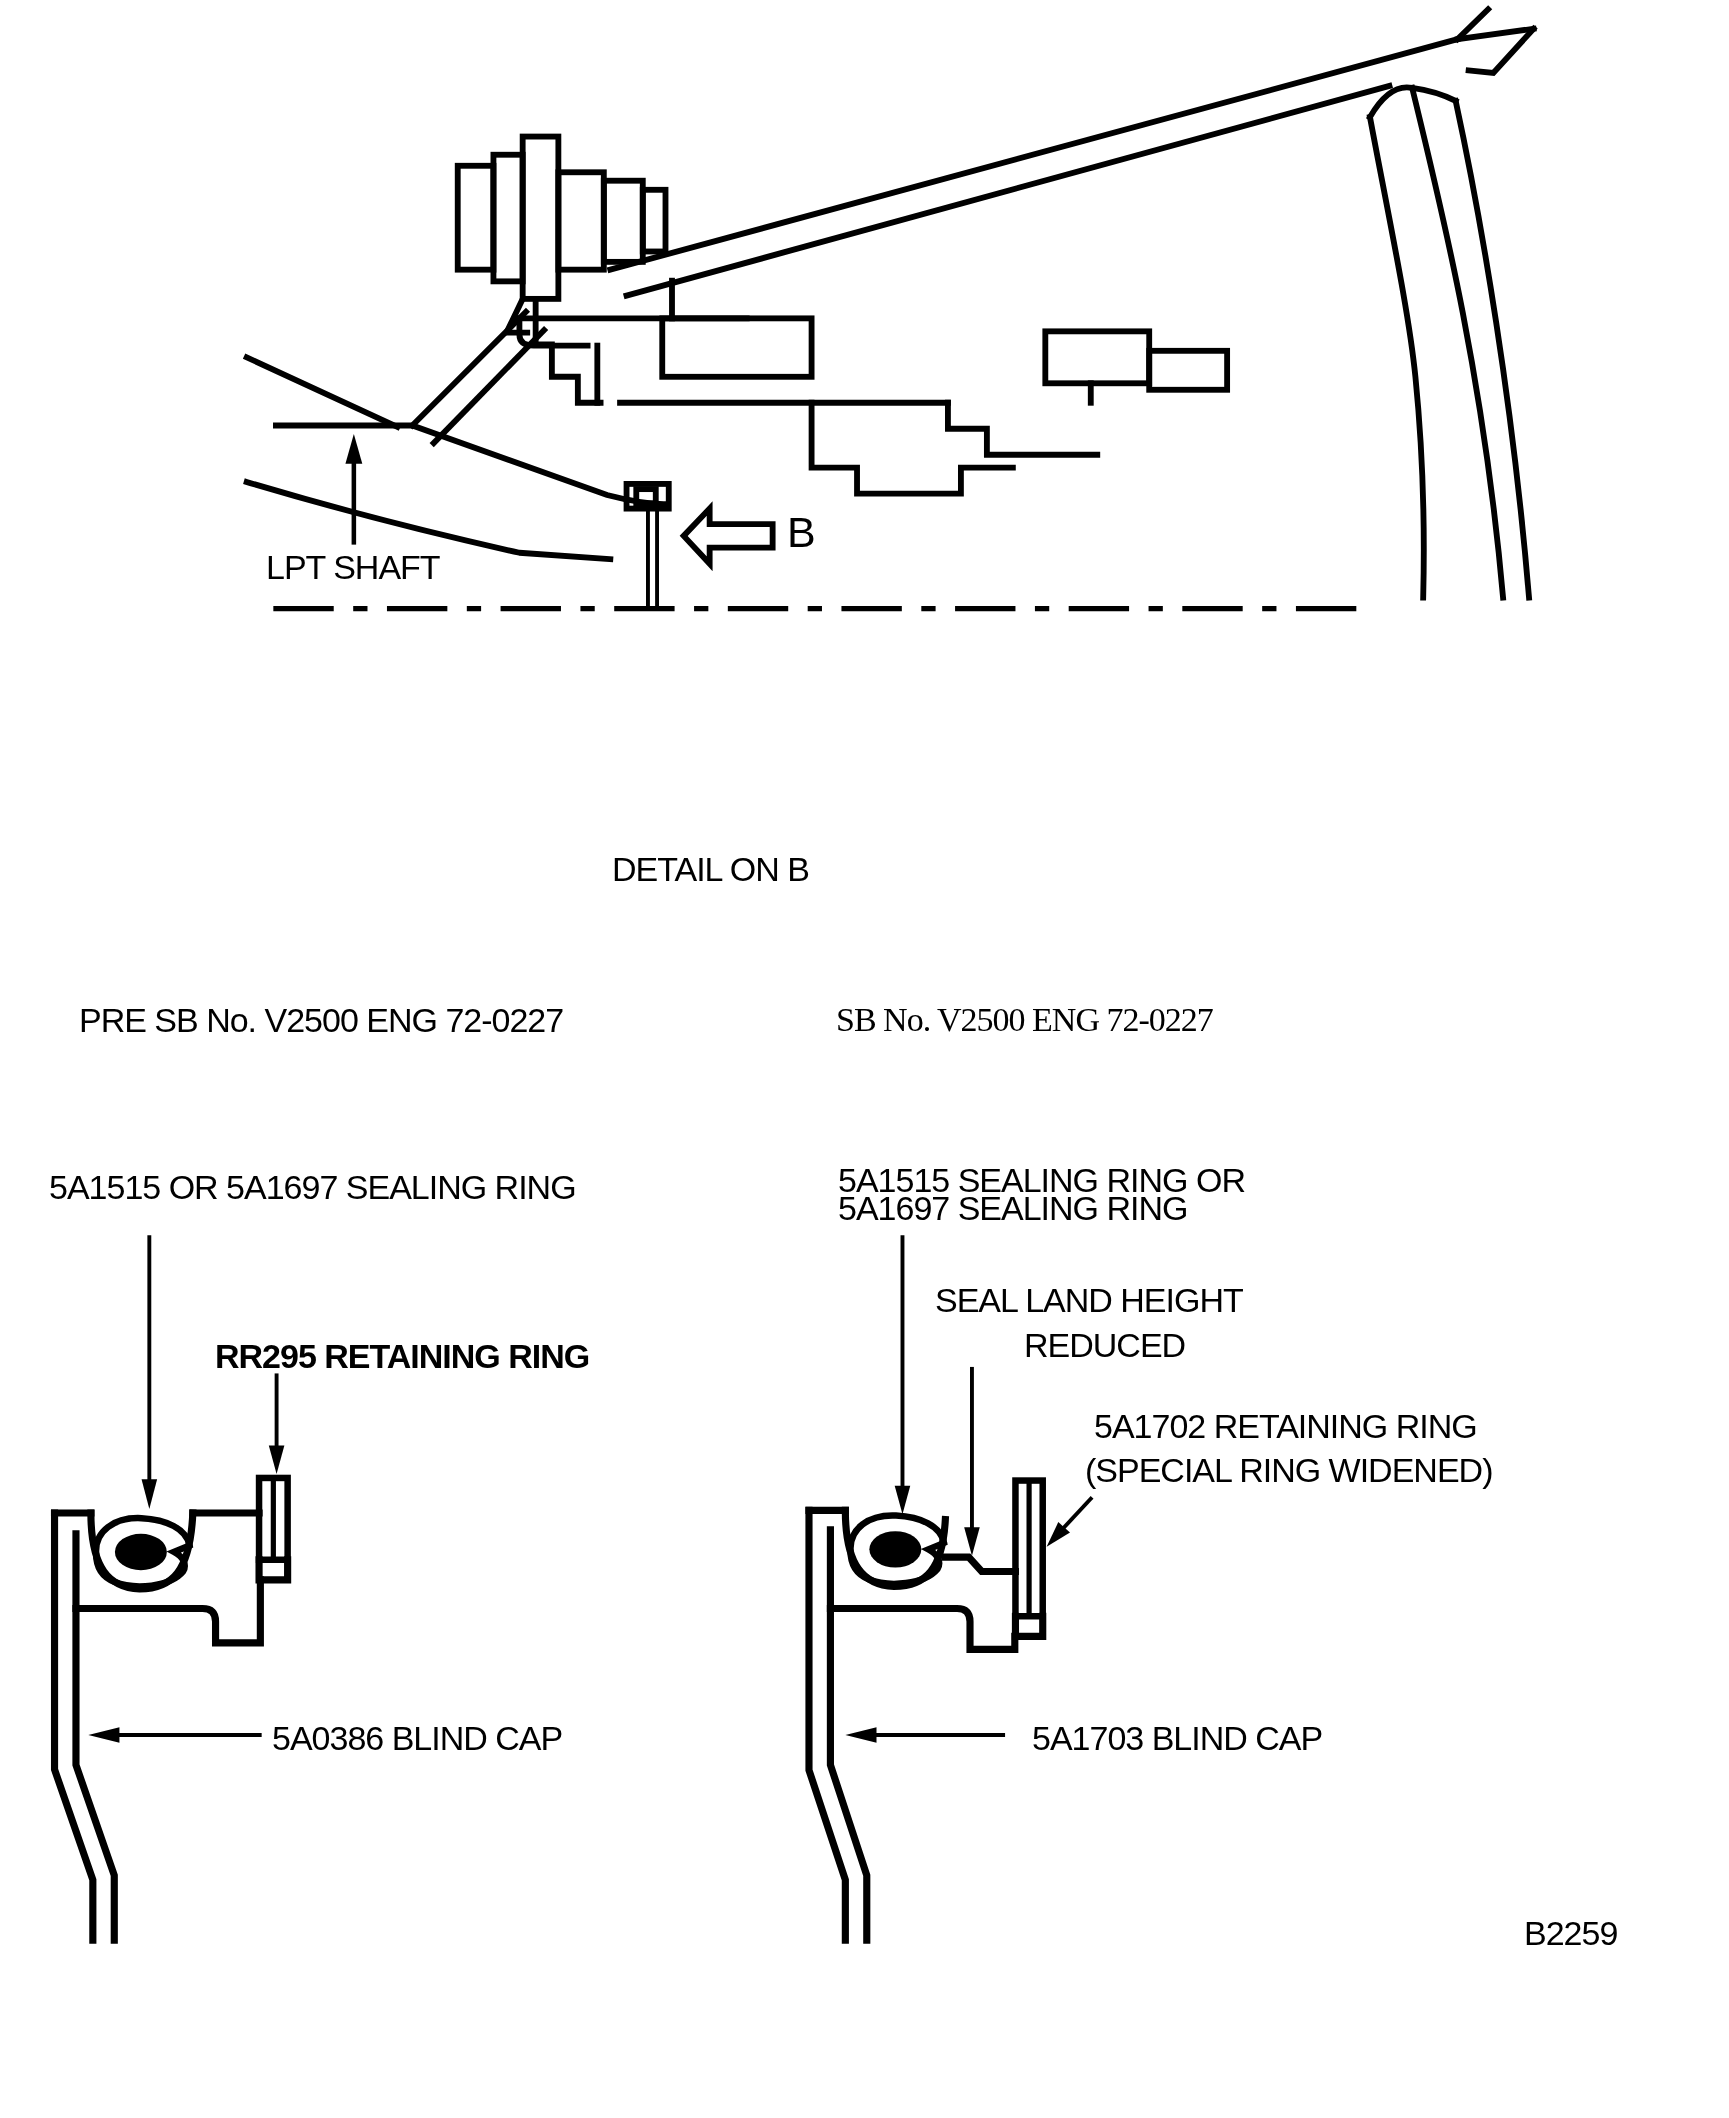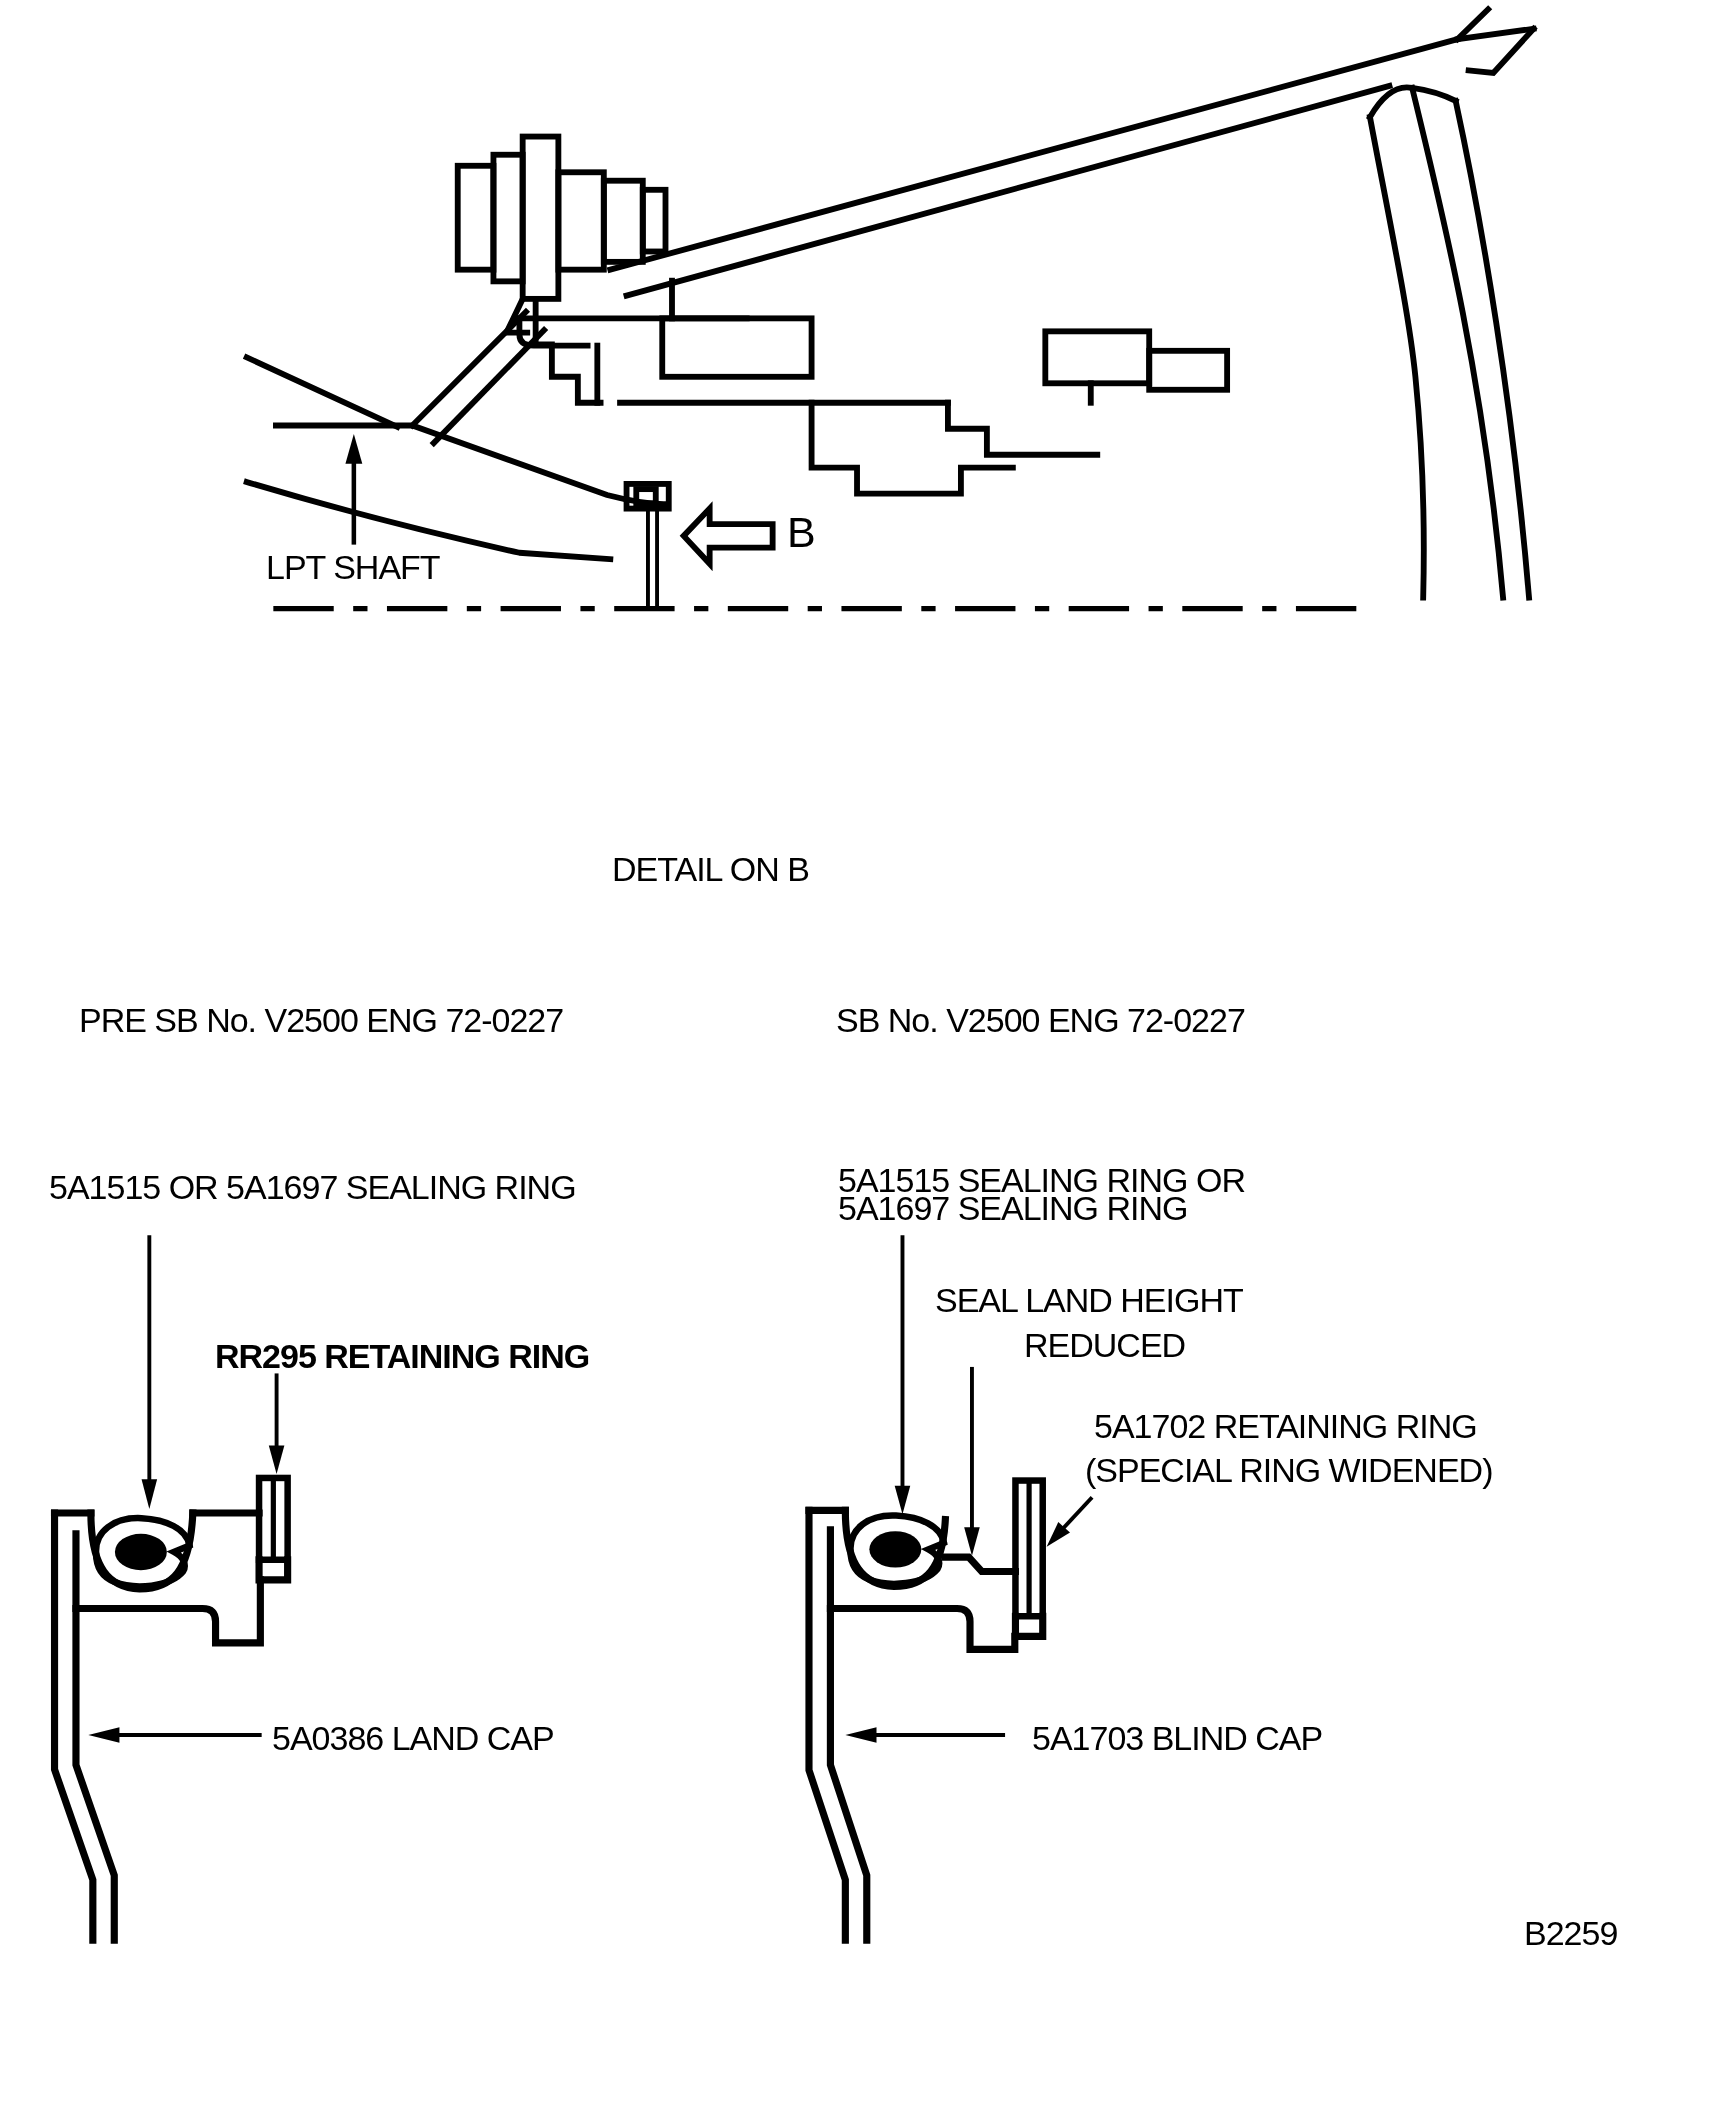--- a/index.html
+++ b/index.html
@@ -162,27 +162,27 @@
   </svg>
 
   <div class="t" style="left:266px;top:547px;">LPT SHAFT</div>
 
   <div class="t" style="left:787px;top:512px;font-size:43px;">B</div>
 
   <div class="t" style="left:612px;top:849px;">DETAIL ON B</div>
 
   <div class="t" style="left:79px;top:1000px;">PRE SB No. V2500 ENG 72-0227</div>
 
-  <div class="t" style="left:836px;top:1000px;">SB No. V2500 ENG 72-0227</div>
+  <div class="t" style="left:836px;top:1000px;font-family:Liberation Serif, serif;">SB No. V2500 ENG 72-0227</div>
 
   <div class="t" style="left:49px;top:1167px;">5A1515 OR 5A1697 SEALING RING</div>
 
   <div class="t" style="left:215px;top:1336px;font-weight:bold;">RR295 RETAINING RING</div>
 
-  <div class="t" style="left:272px;top:1718px;">5A0386 LAND CAP</div>
+  <div class="t" style="left:272px;top:1718px;">5A0386 BLIND CAP</div>
 
   <div class="t" style="left:838px;top:1144px;margin-top:16px;">5A1515 SEALING RING OR</div>
 
   <div class="t" style="left:838px;top:1188px;">5A1697 SEALING RING</div>
 
   <div class="t" style="left:935px;top:1280px;">SEAL LAND HEIGHT</div>
 
   <div class="t" style="left:1024px;top:1325px;">REDUCED</div>
 
   <div class="t" style="left:1094px;top:1406px;">5A1702 RETAINING RING</div>

